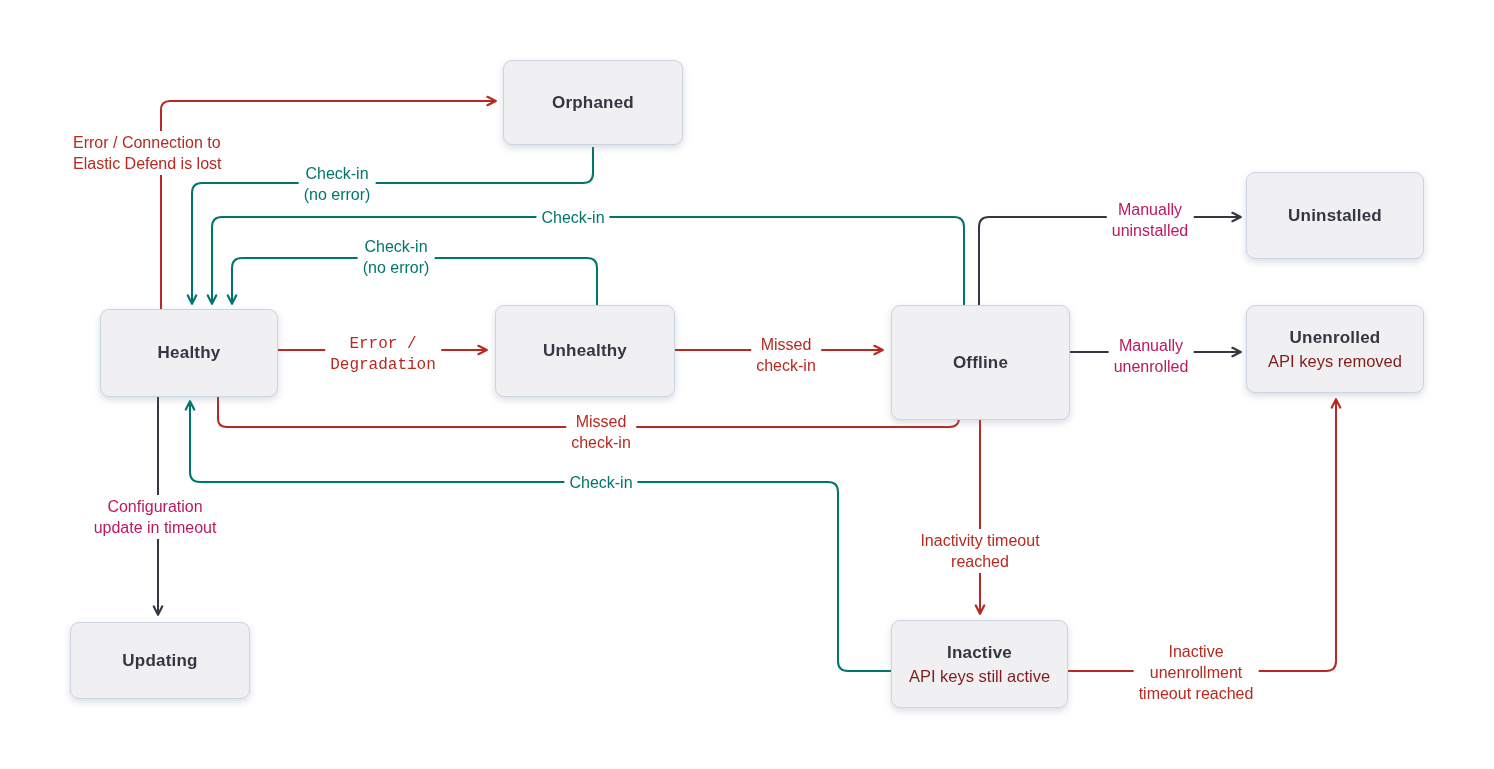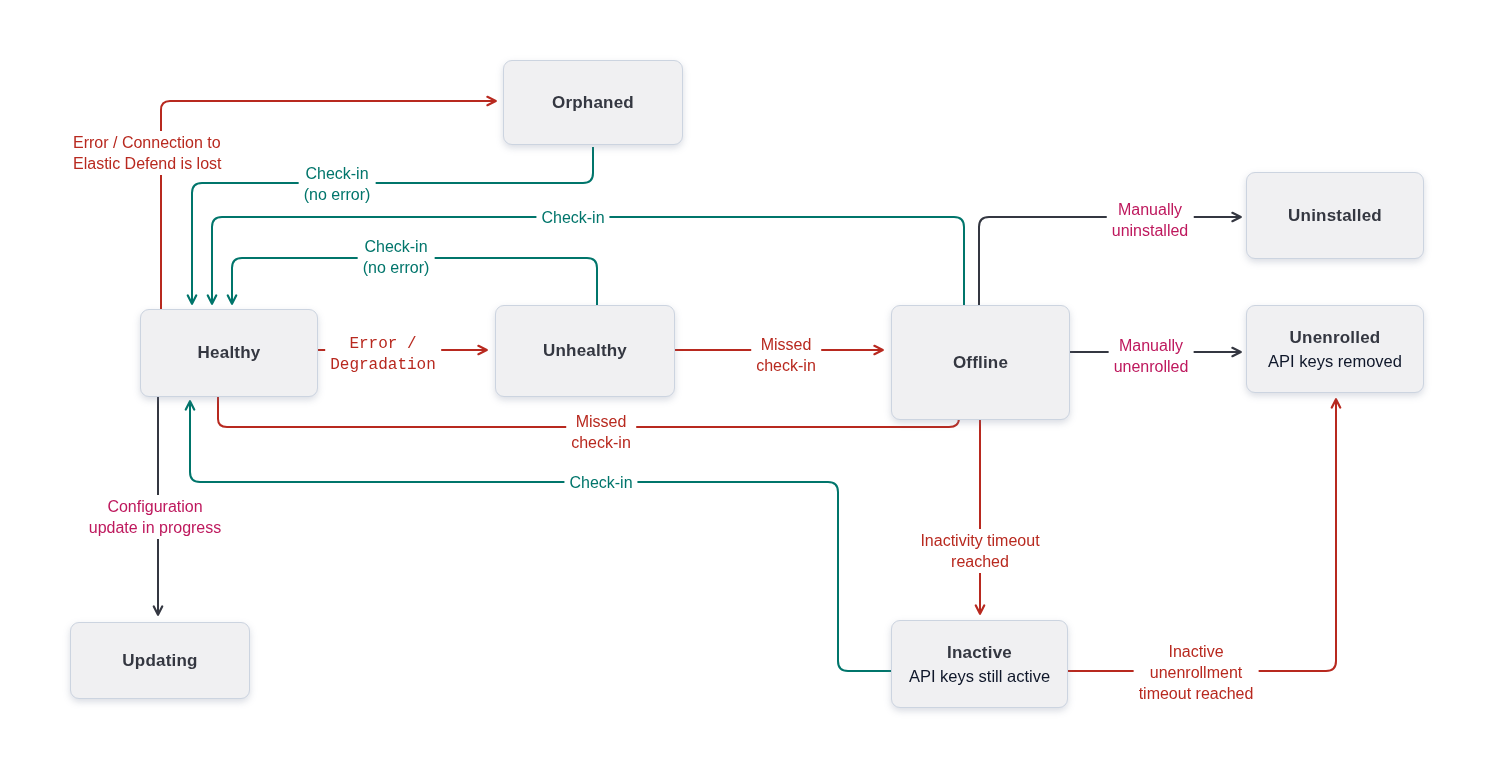--- a/index.html
+++ b/index.html
@@ -18,21 +18,21 @@
     border:1.5px solid #ccd4e0;
     border-radius:9px;
     box-shadow:0 3px 7px rgba(120,130,155,0.28);
     display:flex;flex-direction:column;align-items:center;justify-content:center;
     gap:7px;
   }
   .node .title{
     font-weight:bold;font-size:17px;color:#343741;letter-spacing:.2px;
   }
   .node .subtitle{
-    font-size:16.5px;color:#0f172a;
+    font-size:16.5px;color:#7f1d1d;
   }
   .elabel{
     position:absolute;
     transform:translate(-50%,-50%);
     background:#ffffff;
     padding:1px 5px;
     font-size:16px;line-height:21px;
     text-align:center;
     white-space:pre-line;
   }
@@ -84,40 +84,40 @@
   <div class="elabel teal" style="left:396px;top:257px;">Check-in
 (no error)</div>
   <div class="elabel red" style="left:383px;top:355px;font-family:Liberation Mono, monospace;">Error /
 Degradation</div>
   <div class="elabel red" style="left:786px;top:355px;">Missed
 check-in</div>
   <div class="elabel red" style="left:601px;top:432px;">Missed
 check-in</div>
   <div class="elabel teal" style="left:601px;top:482px;">Check-in</div>
   <div class="elabel dark" style="left:155px;top:517px;">Configuration
-update in progress</div>
+update in timeout</div>
   <div class="elabel dark" style="left:1150px;top:220px;">Manually
 uninstalled</div>
   <div class="elabel dark" style="left:1151px;top:356px;">Manually
 unenrolled</div>
   <div class="elabel red" style="left:980px;top:511px;margin-top:40px;">Inactivity timeout
 reached</div>
   <div class="elabel red" style="left:1196px;top:672px;">Inactive
 unenrollment
 timeout reached</div>
 
   <div class="node" style="left:503px;top:60px;width:180px;height:85px;">
     <div class="title">Orphaned</div>
   </div>
 
   <div class="node" style="left:1246px;top:172px;width:178px;height:87px;">
     <div class="title">Uninstalled</div>
   </div>
 
-  <div class="node" style="left:100px;top:309px;width:178px;height:88px;margin-left:40px;">
+  <div class="node" style="left:100px;top:309px;width:178px;height:88px;">
     <div class="title">Healthy</div>
   </div>
 
   <div class="node" style="left:495px;top:305px;width:180px;height:92px;">
     <div class="title">Unhealthy</div>
   </div>
 
   <div class="node" style="left:891px;top:305px;width:179px;height:115px;justify-content:center;">
     <div class="title">Offline</div>
   </div>

